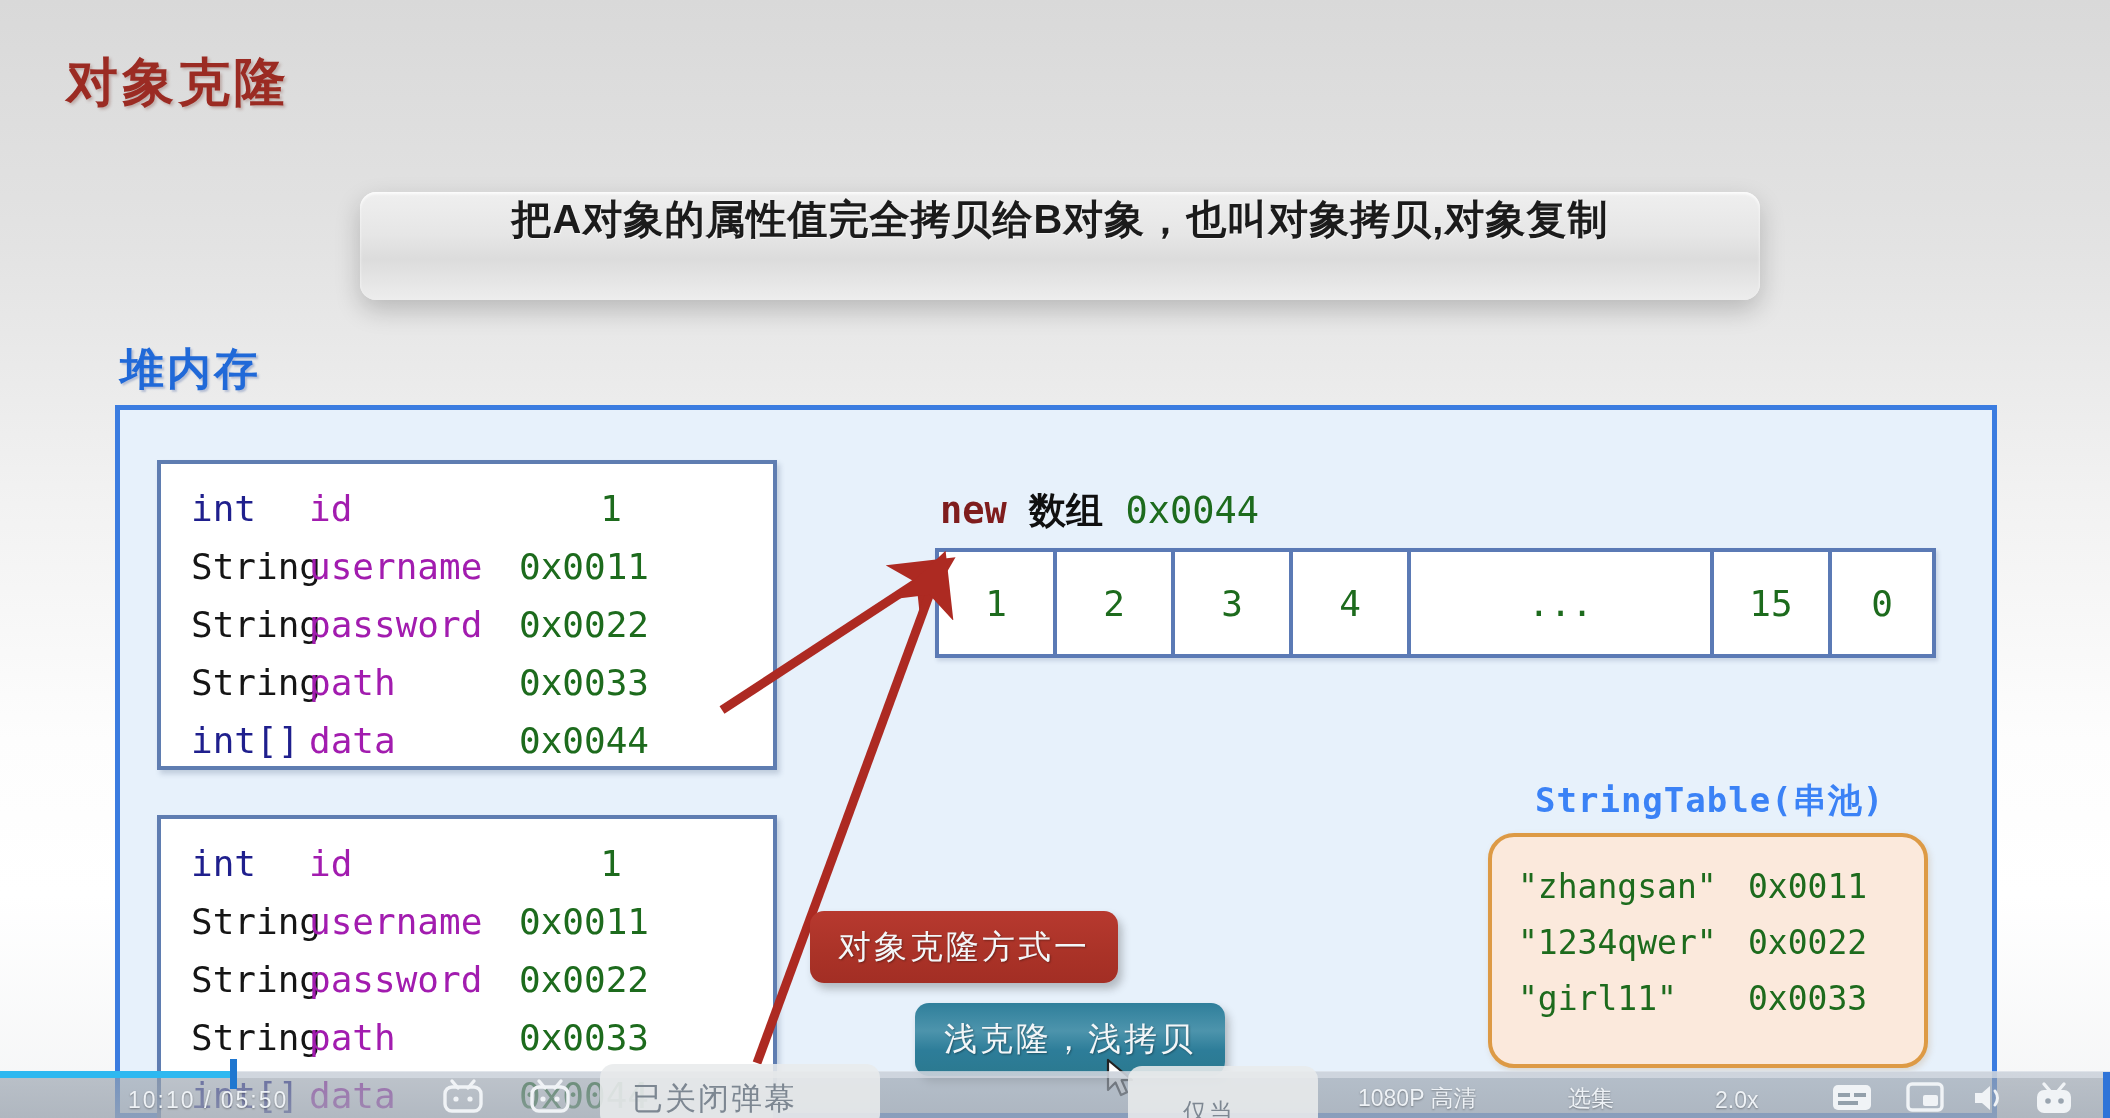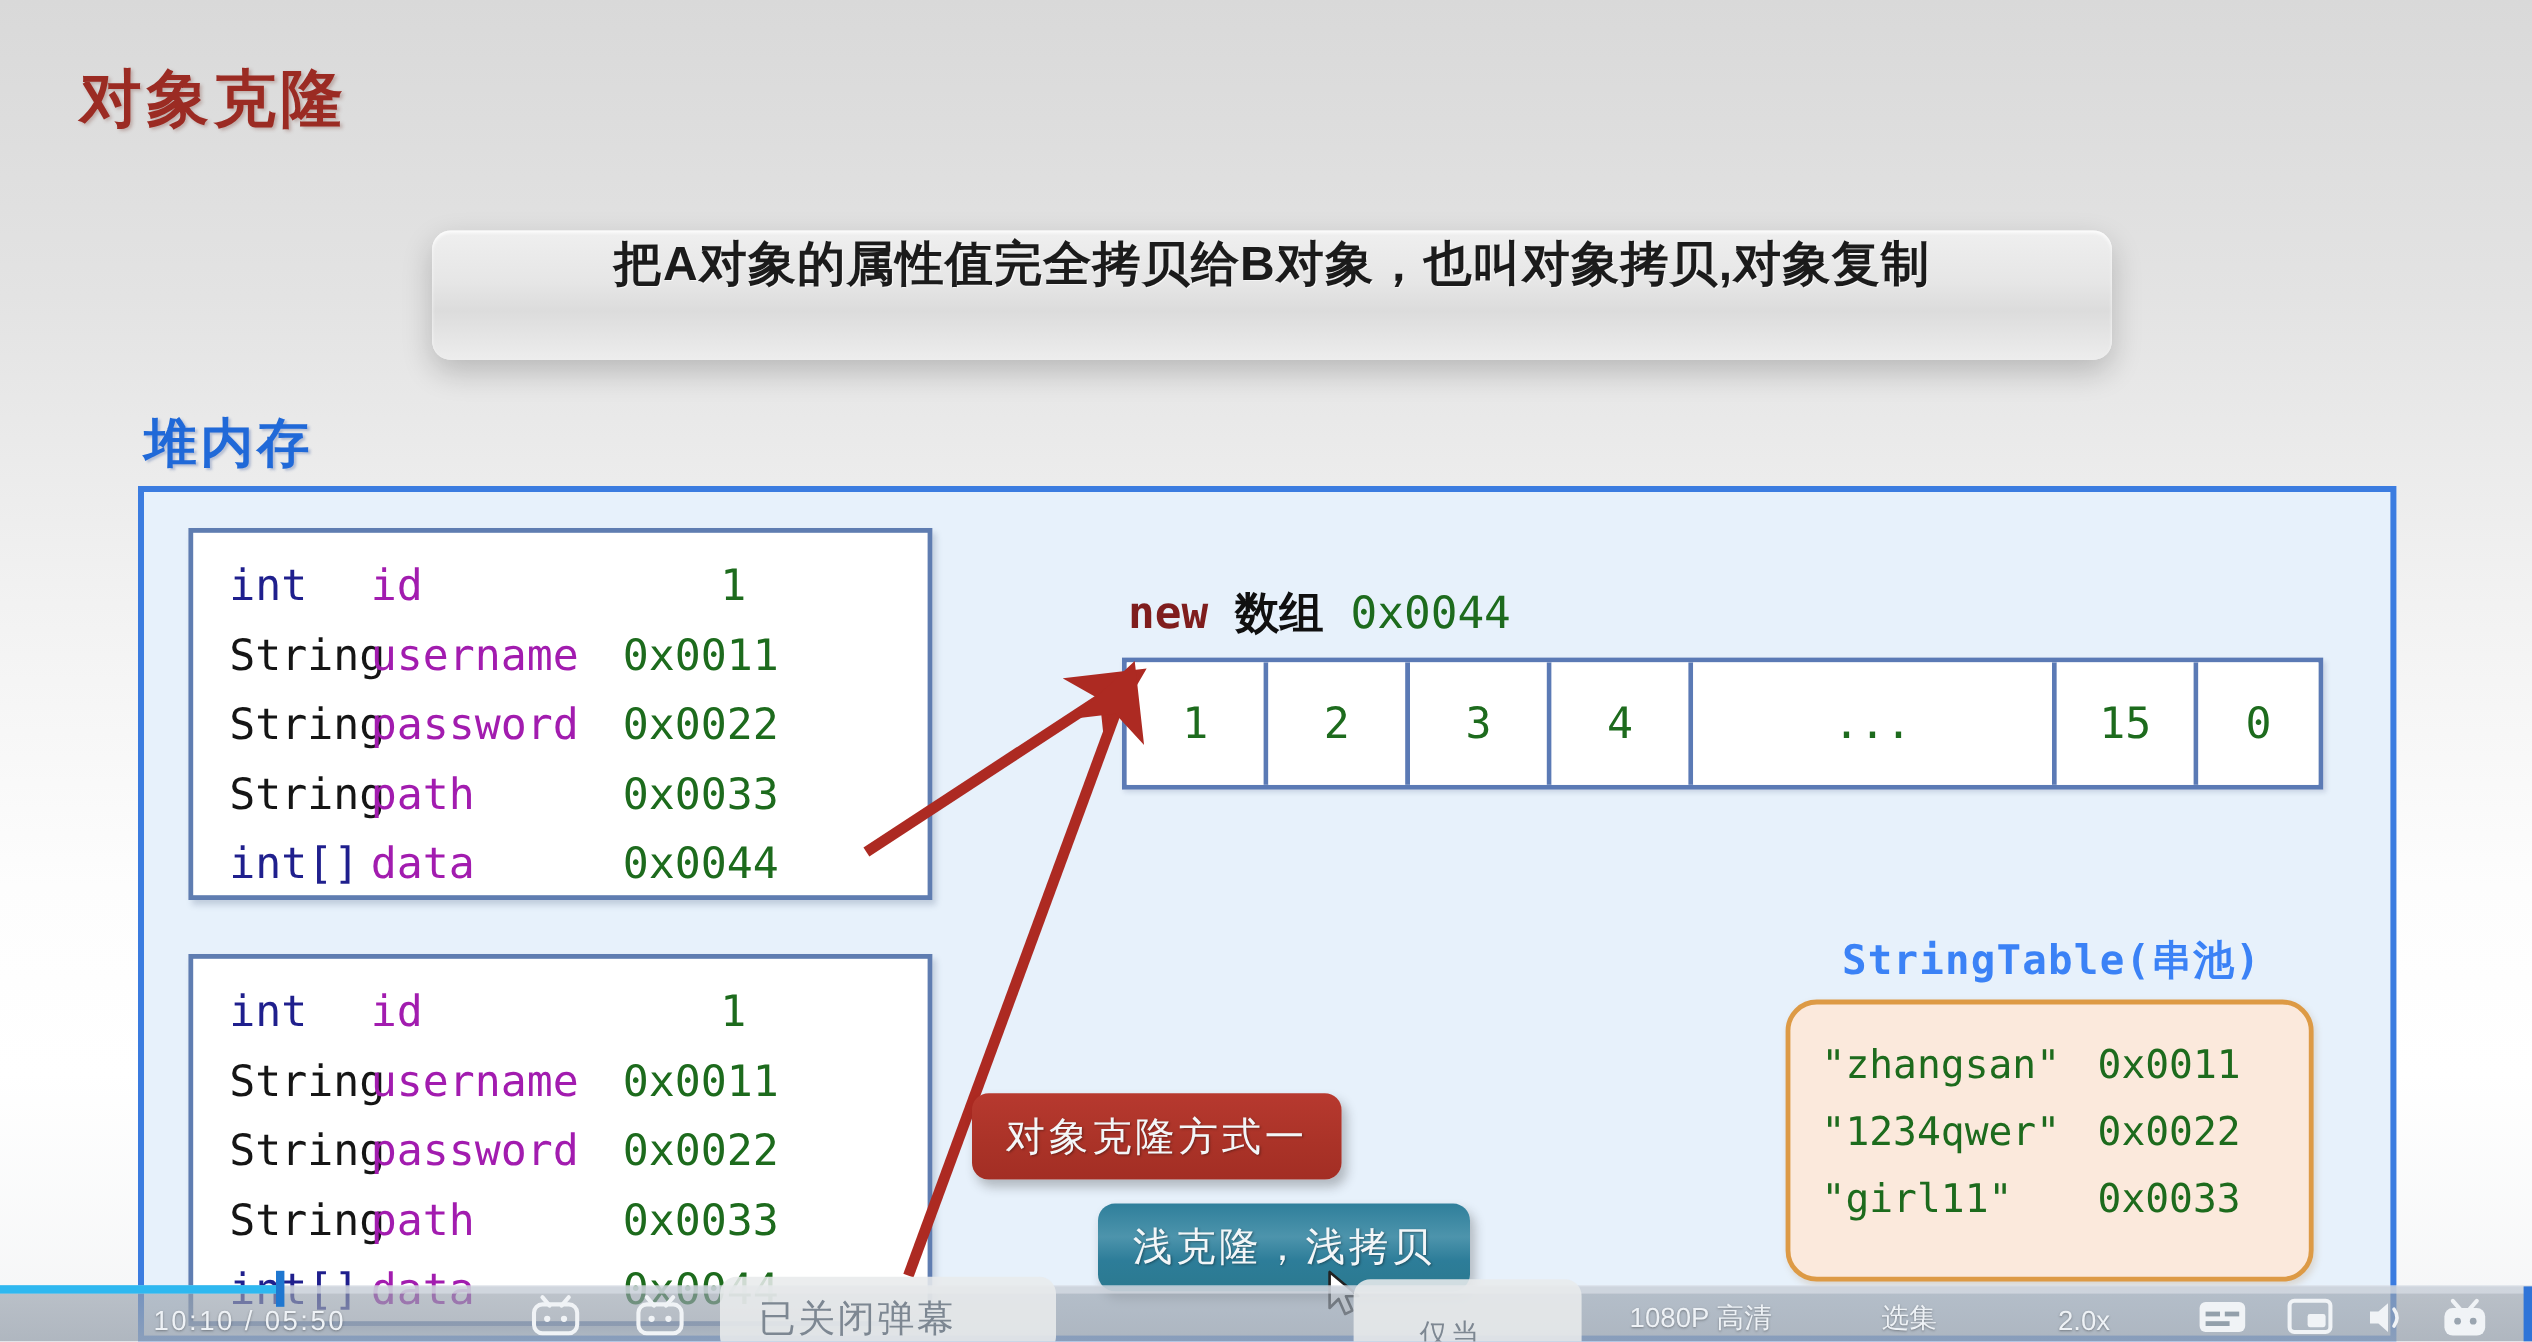--- a/index.html
+++ b/index.html
@@ -44,20 +44,21 @@
   .heap-box{
     position:absolute; left:115px; top:405px; width:1882px; height:713px;
     border:5px solid #3b7ce0; background:#e7f1fb;
   }
 
   
   .obj-box{
     position:absolute; background:#ffffff;
     border:4px solid #5f7db1;
     box-shadow:3px 4px 5px rgba(60,80,120,.22);
+    margin-top:20px;
   }
   #obj-box-1{ left:157px; top:440px; width:620px; height:310px; }
   #obj-box-2{ left:157px; top:795px; width:620px; height:310px; }
 
   .obj-rows{ padding:16px 0 0 0; }
   .obj-row{
     display:flex; align-items:baseline;
     font-family:"DejaVu Sans Mono","Liberation Mono", monospace;
     font-size:36px; line-height:58px;
     padding-left:30px;

